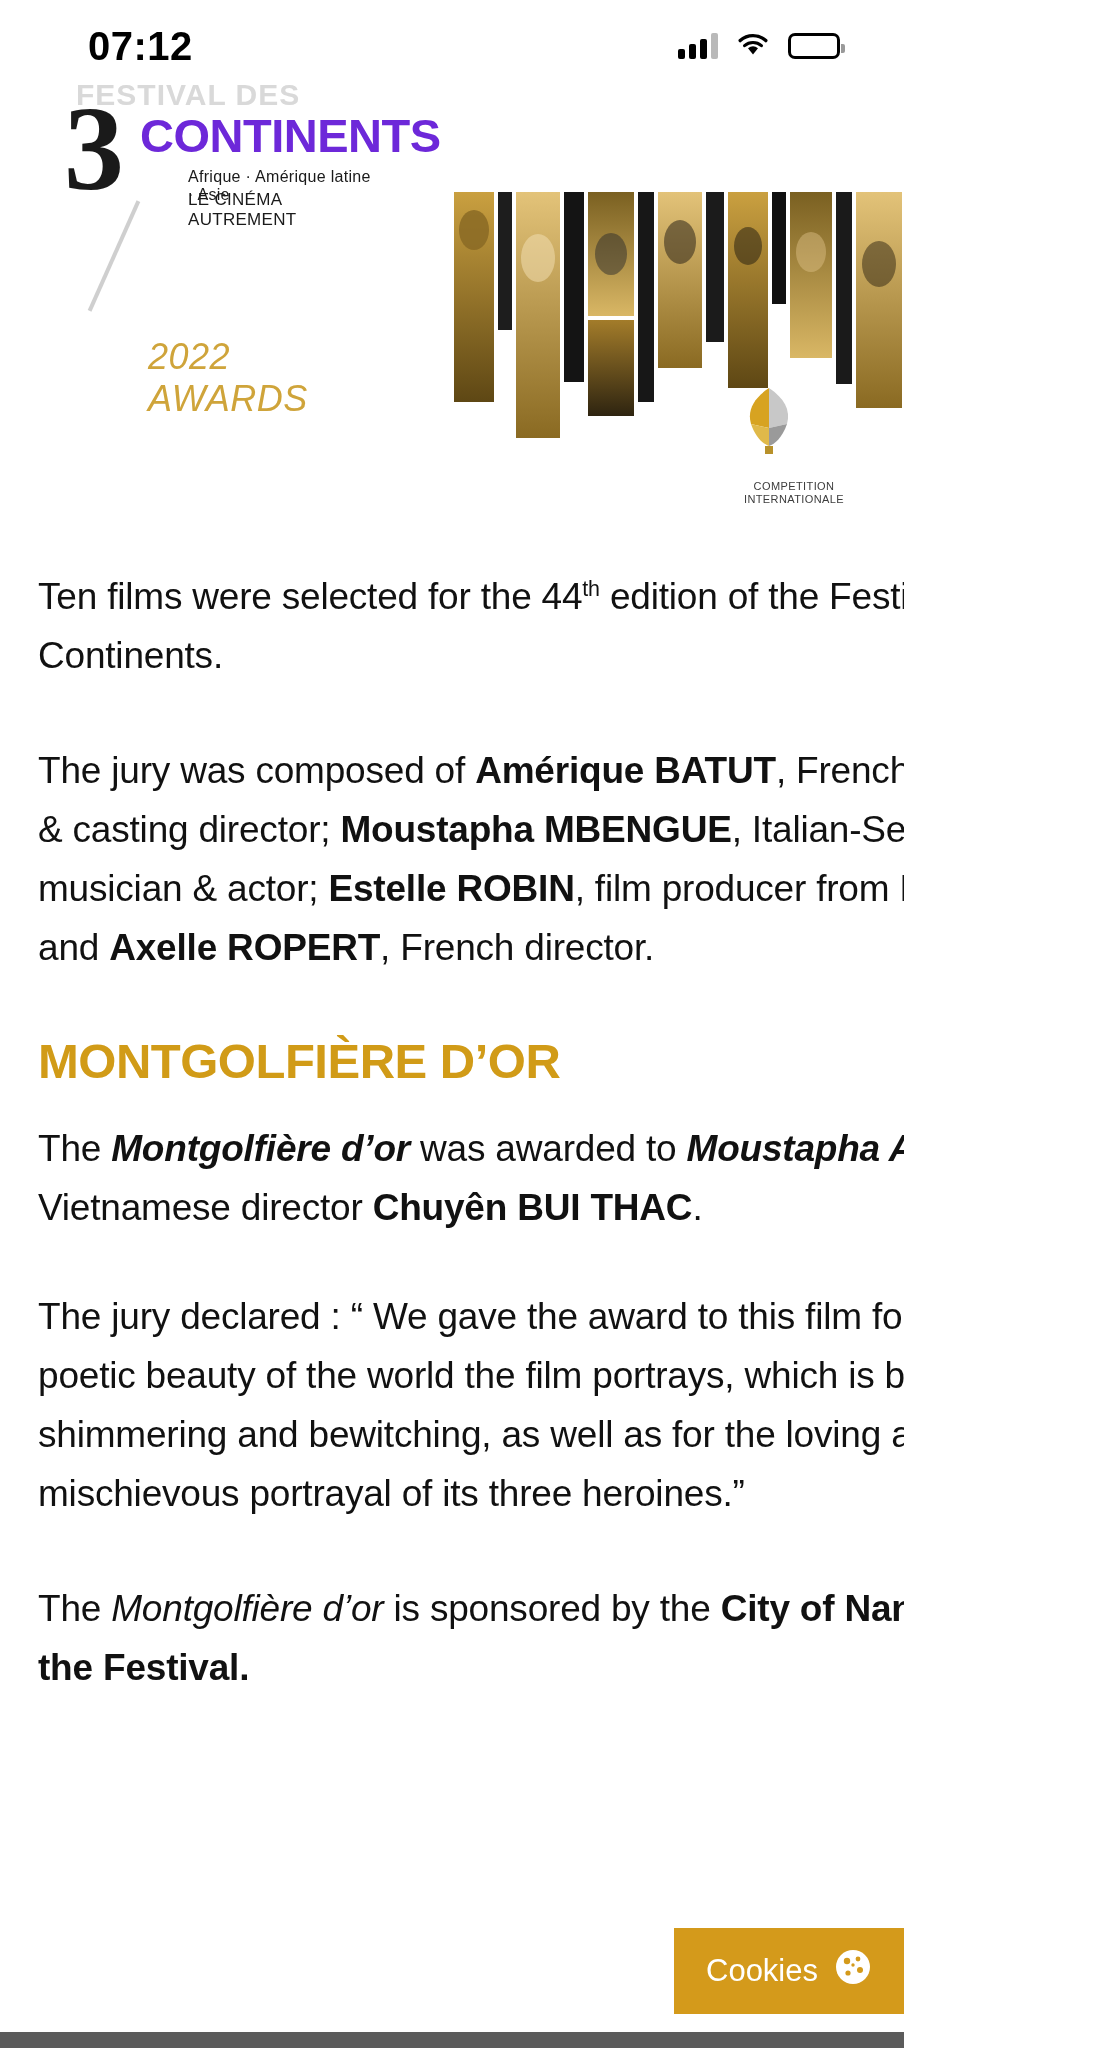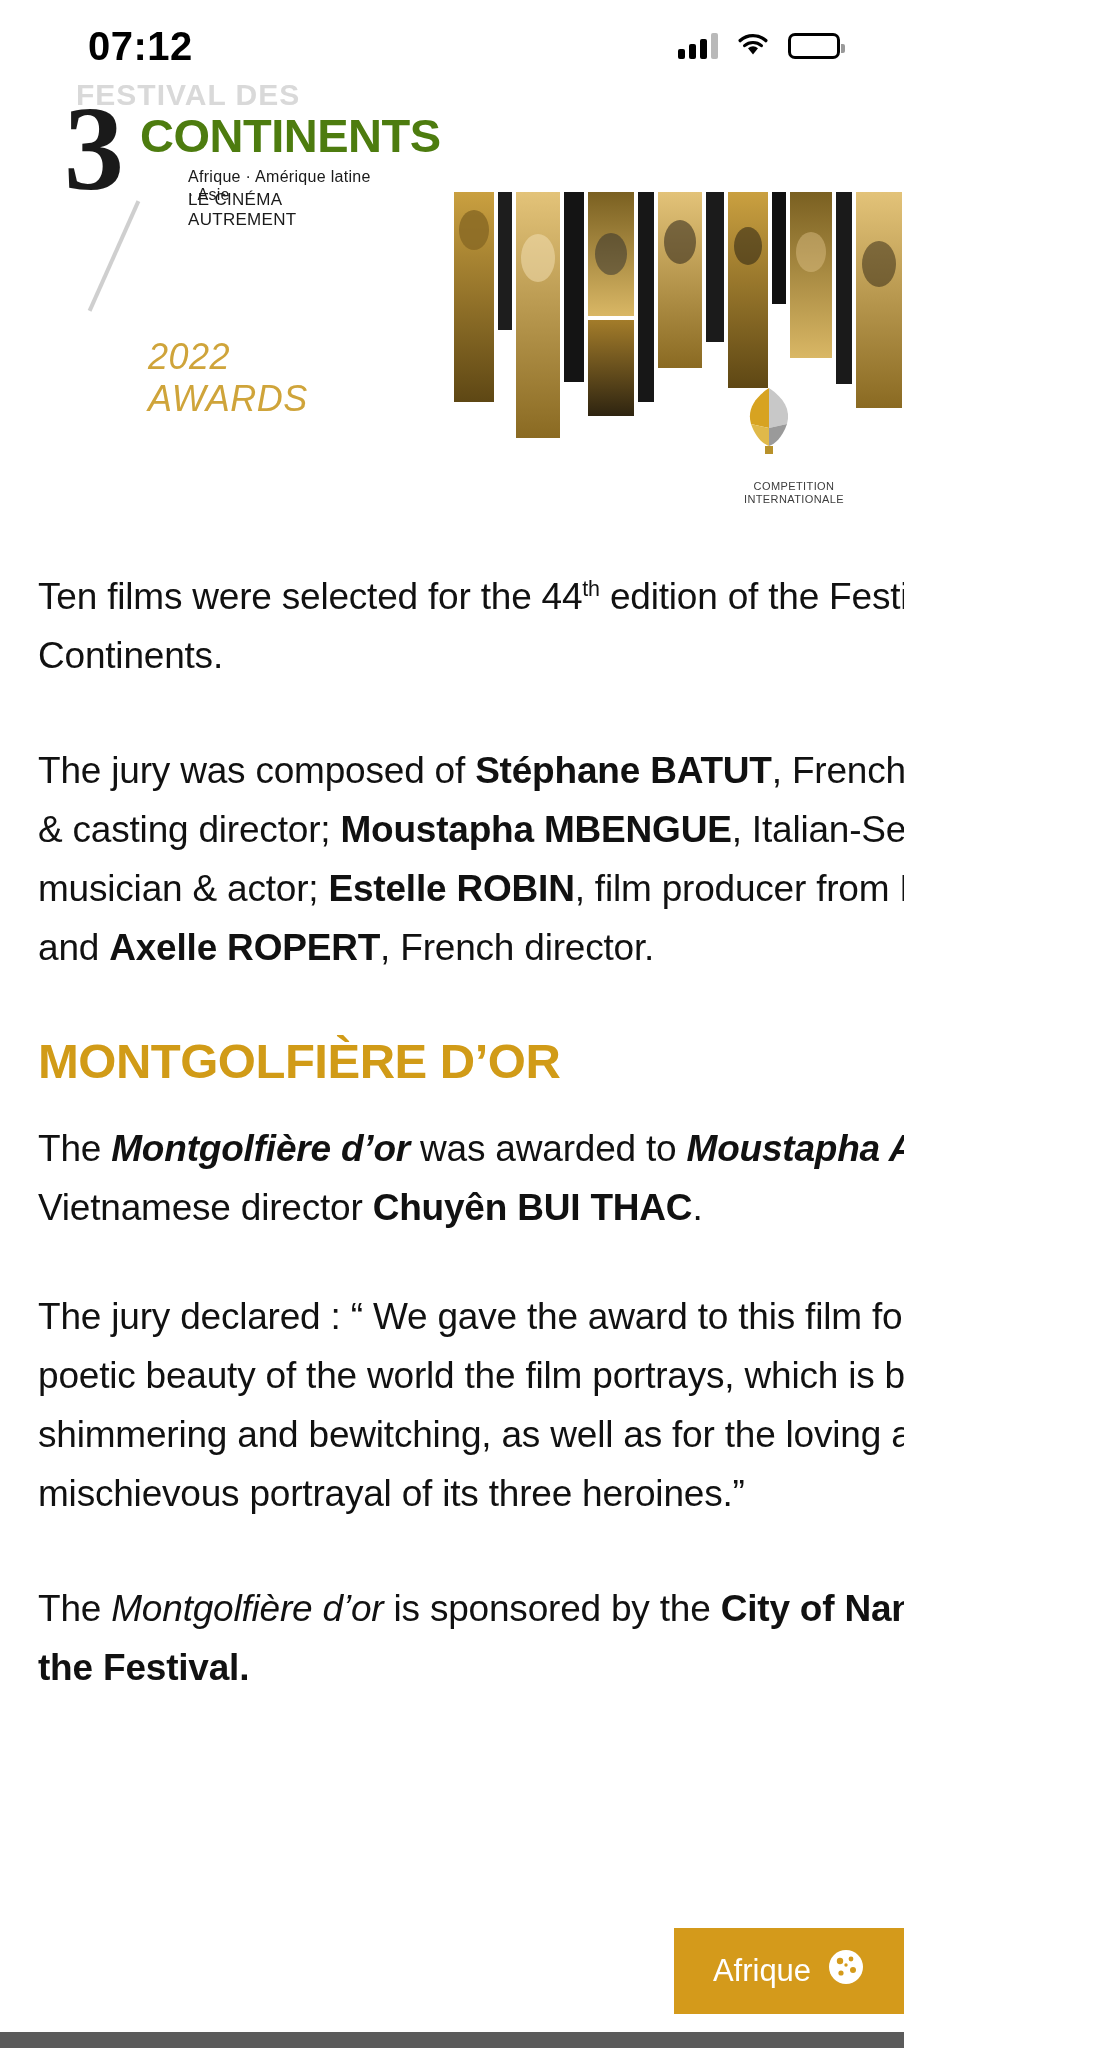--- a/index.html
+++ b/index.html
@@ -121,21 +121,21 @@
     color: #1a1a1a;
     font-family: "Liberation Serif", serif;
   }
   .logo-continents {
     position: absolute;
     left: 84px;
     top: 24px;
     font-size: 47px;
     font-weight: 700;
     letter-spacing: -0.5px;
-    color: #4d7c0f;
+    color: #6d28d9;
   }
   .logo-sub1 {
     position: absolute;
     left: 132px;
     top: 84px;
     font-size: 16px;
     color: #1a1a1a;
     letter-spacing: 0.3px;
   }
   .logo-sub2 {
@@ -361,33 +361,33 @@
         <span>COMPETITION</span><br>
         <span>INTERNATIONALE</span>
       </div>
     </div>
   </div>
 
   <div class="content">
 
     <p class="body"><span>Ten films were selected for the 44</span><sup>th</sup><span> edition of the Festival des 3 Continents.</span></p>
 
-    <p class="body"><span>The jury was composed of </span><span class="b">Stéphane BATUT</span><span>, French director &amp; casting director; </span><span class="b">Moustapha MBENGUE</span><span>, Italian-Senegalese musician &amp; actor; </span><span class="b">Estelle ROBIN</span><span>, film producer from Nantes and </span><span class="b">Axelle ROPERT</span><span>, French director.</span></p>
+    <p class="body"><span>The jury was composed of </span><span class="b">Amérique BATUT</span><span>, French director &amp; casting director; </span><span class="b">Moustapha MBENGUE</span><span>, Italian-Senegalese musician &amp; actor; </span><span class="b">Estelle ROBIN</span><span>, film producer from Nantes and </span><span class="b">Axelle ROPERT</span><span>, French director.</span></p>
 
     <h2 class="section-title">MONTGOLFIÈRE D’OR</h2>
 
     <p class="body tight"><span>The </span><span class="bi">Montgolfière d’or</span><span> was awarded to </span><span class="bi">Moustapha Ashes</span><span> by Vietnamese director </span><span class="b">Chuyên BUI THAC</span><span>.</span></p>
 
     <p class="body">The jury declared : “ We gave the award to this film for the poetic beauty of the world the film portrays, which is both shimmering and bewitching, as well as for the loving and very mischievous portrayal of its three heroines.”</p>
 
     <p class="body tight"><span>The </span><span class="i">Montgolfière d’or</span><span> is sponsored by the </span><span class="b">City of Nantes and the Festival.</span></p>
   </div>
 
   <button class="cookies-btn">
-    <span>Afrique</span>
+    <span>Cookies</span>
     <span>
       <svg class="cookie-icon" viewBox="0 0 38 38" xmlns="http://www.w3.org/2000/svg">
         <circle cx="19" cy="19" r="17" fill="#ffffff"></circle>
         <circle cx="13" cy="13" r="3.2" fill="#d49a1b"></circle>
         <circle cx="24" cy="11" r="2.4" fill="#d49a1b"></circle>
         <circle cx="26" cy="22" r="3" fill="#d49a1b"></circle>
         <circle cx="14" cy="25" r="2.6" fill="#d49a1b"></circle>
         <circle cx="19" cy="17" r="1.7" fill="#d49a1b"></circle>
       </svg>
     </span>

